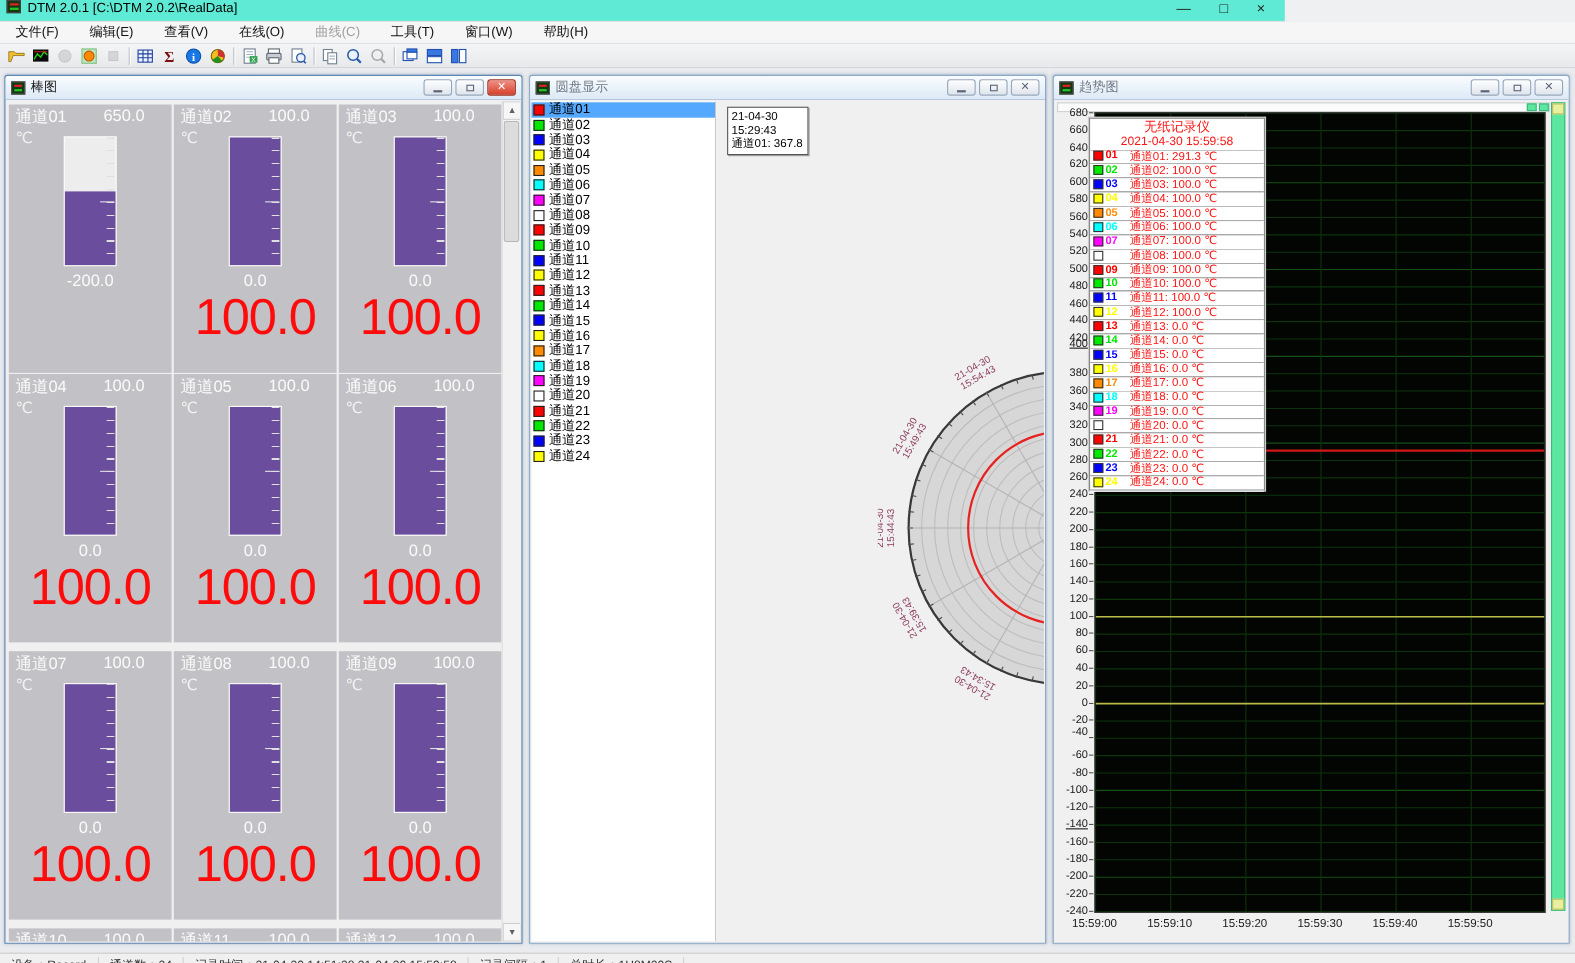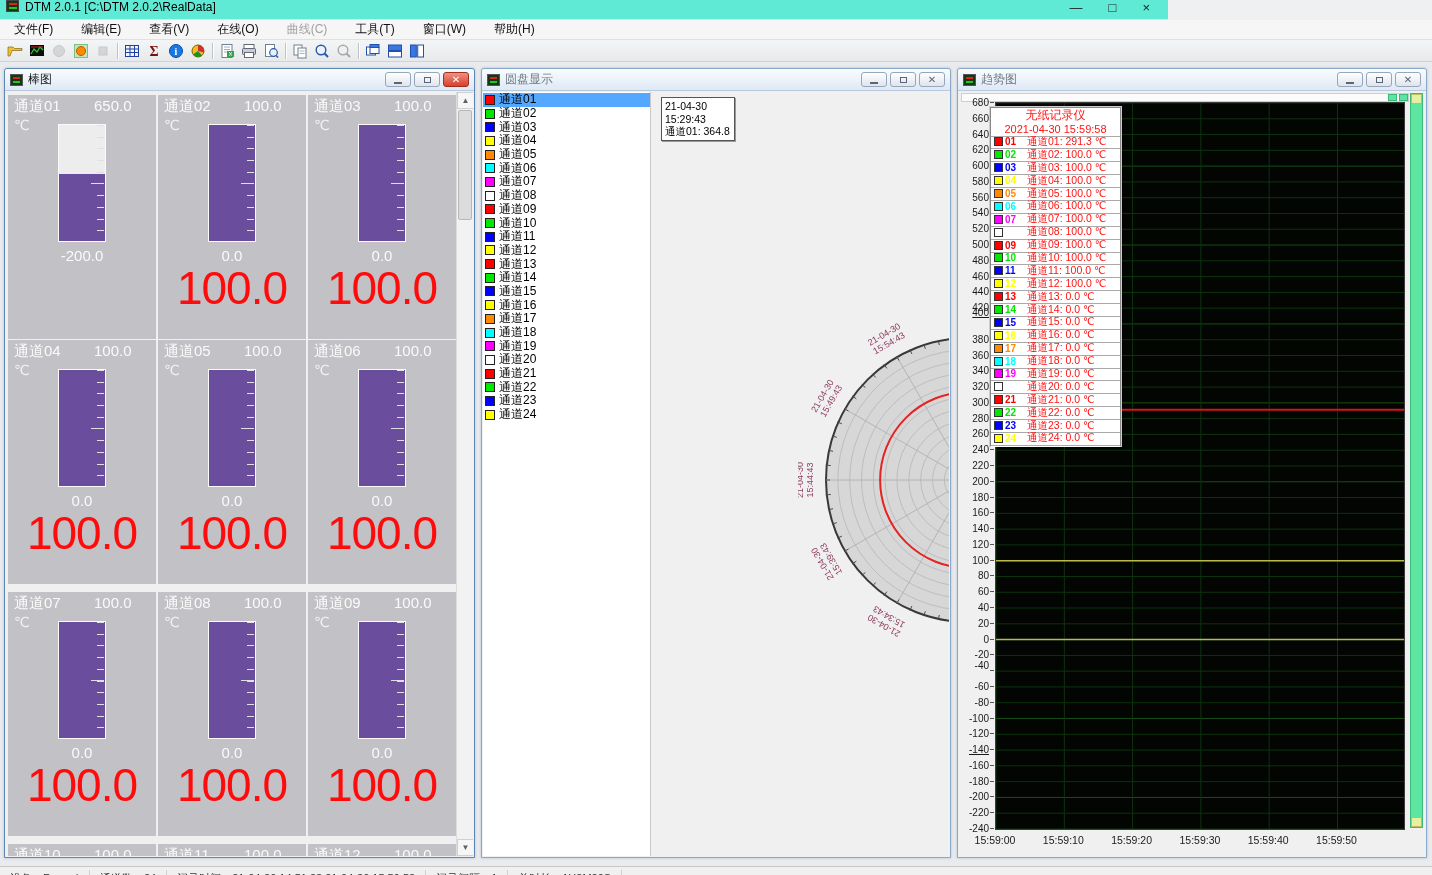--- a/index.html
+++ b/index.html
@@ -70,21 +70,21 @@
   
   #trend-body { background:#f0f0f0; }
   #t-hscroll { position:absolute; left:2px; right:16px; top:1px; height:9px; background:#fbfbfb; border:1px solid #cfcfcf; }
   .t-hsq { position:absolute; top:0; width:9px; height:7px; background:#5ce6a0; border:1px solid #3cb87c; }
   #t-vscroll { position:absolute; right:2px; top:1px; bottom:28px; width:13px; background:#5ce6a0; border:1px solid #3cb87c; }
   .t-vsq { position:absolute; left:0; width:11px; height:10px; background:#e8efa0; border:1px solid #b8c060; }
   #t-plot { position:absolute; left:36px; top:10px; width:410px; height:728px; background:#020502; border:1px solid #3a3a3a; }
   .ylab { position:absolute; left:0; width:30px; text-align:right; font-size:10px; color:#1a1a1a; }
   .ytick { position:absolute; left:31px; width:4px; height:1px; background:#555; }
   .xlab { position:absolute; width:60px; text-align:center; font-size:10.5px; color:#1a1a1a; top:742px; }
-  #t-legend { position:absolute; left:31px; top:15px; width:131px; background:#fff; border:1px solid #888; box-shadow:0 0 0 1px #ccc; }
+  #t-legend { position:absolute; left:31px; top:15px; width:160px; background:#fff; border:1px solid #888; box-shadow:0 0 0 1px #ccc; }
   .lg-title { text-align:center; font-size:12px; color:#ff1414; height:14.5px; line-height:14.5px; }
   .lg-date { text-align:center; font-size:11px; color:#ff1414; height:13px; line-height:13px; box-shadow:0 1px 0 #aaa, 0 2px 0 #fff; }
   .lg-row { height:12.9px; display:flex; align-items:center; padding-left:3px; box-shadow:0 1px 0 #aaa, 0 2px 0 #fff; }
   .lg-sq { width:9px; height:9px; border:1px solid #333; flex:none; }
   .lg-num { font-size:10px; width:18px; margin-left:2px; font-weight:bold; }
   .lg-txt { font-size:10.5px; color:#ff1414; margin-left:4px; white-space:nowrap; }
 
   
   #statusbar { position:absolute; left:0; top:866px; width:1432px; height:22px; background:#f0f0f0; border-top:1px solid #c8c8c8; display:flex; align-items:center; font-size:11px; color:#333; }
   .sb-item { padding:0 10px; border-right:1px solid #d0d0d0; height:16px; line-height:16px; white-space:nowrap; }
@@ -668,21 +668,21 @@
             <g transform="translate(170,170) rotate(300) translate(0,-162)">
               <text text-anchor="middle" font-size="9" fill="#8c3b5e"><tspan x="0" y="-3">21-04-30</tspan><tspan x="0" y="7">15:49:43</tspan></text>
             </g>
             <g transform="translate(170,170) rotate(330) translate(0,-162)">
               <text text-anchor="middle" font-size="9" fill="#8c3b5e"><tspan x="0" y="-3">21-04-30</tspan><tspan x="0" y="7">15:54:43</tspan></text>
             </g>
           </svg>
         <div id="disc-tip">
           <div>21-04-30</div>
           <div>15:29:43</div>
-          <div>通道01: 364.8</div>
+          <div>通道01: 367.8</div>
         </div>
       </div>
     </div>
   </div>
 
   <div class="win" style="left:957px; top:6px; width:470px; height:790px;">
     <div class="win-titlebar">
       <div class="win-ico">
           <b></b>
           <i></i>

